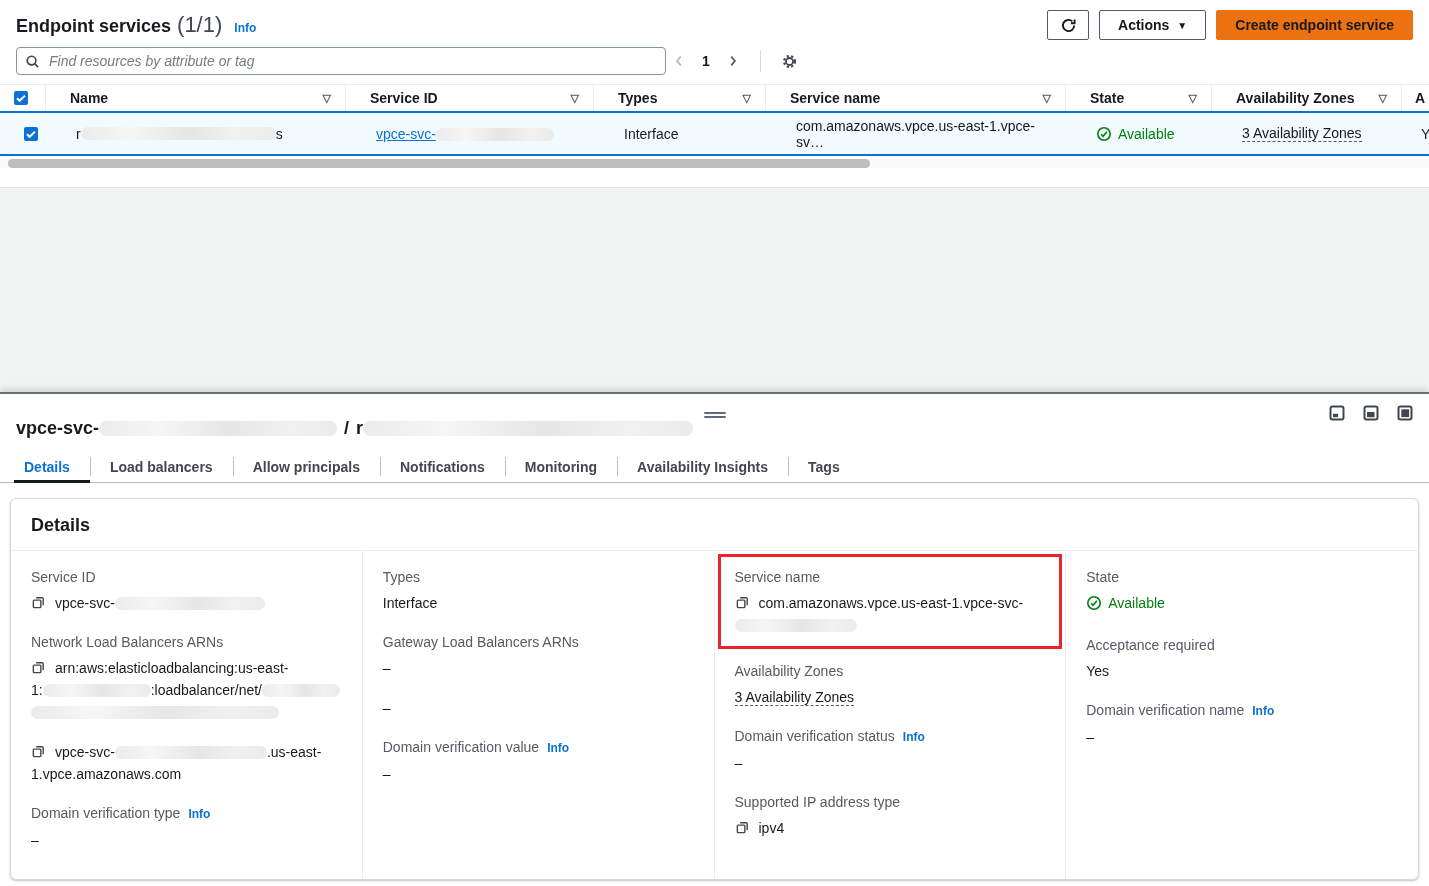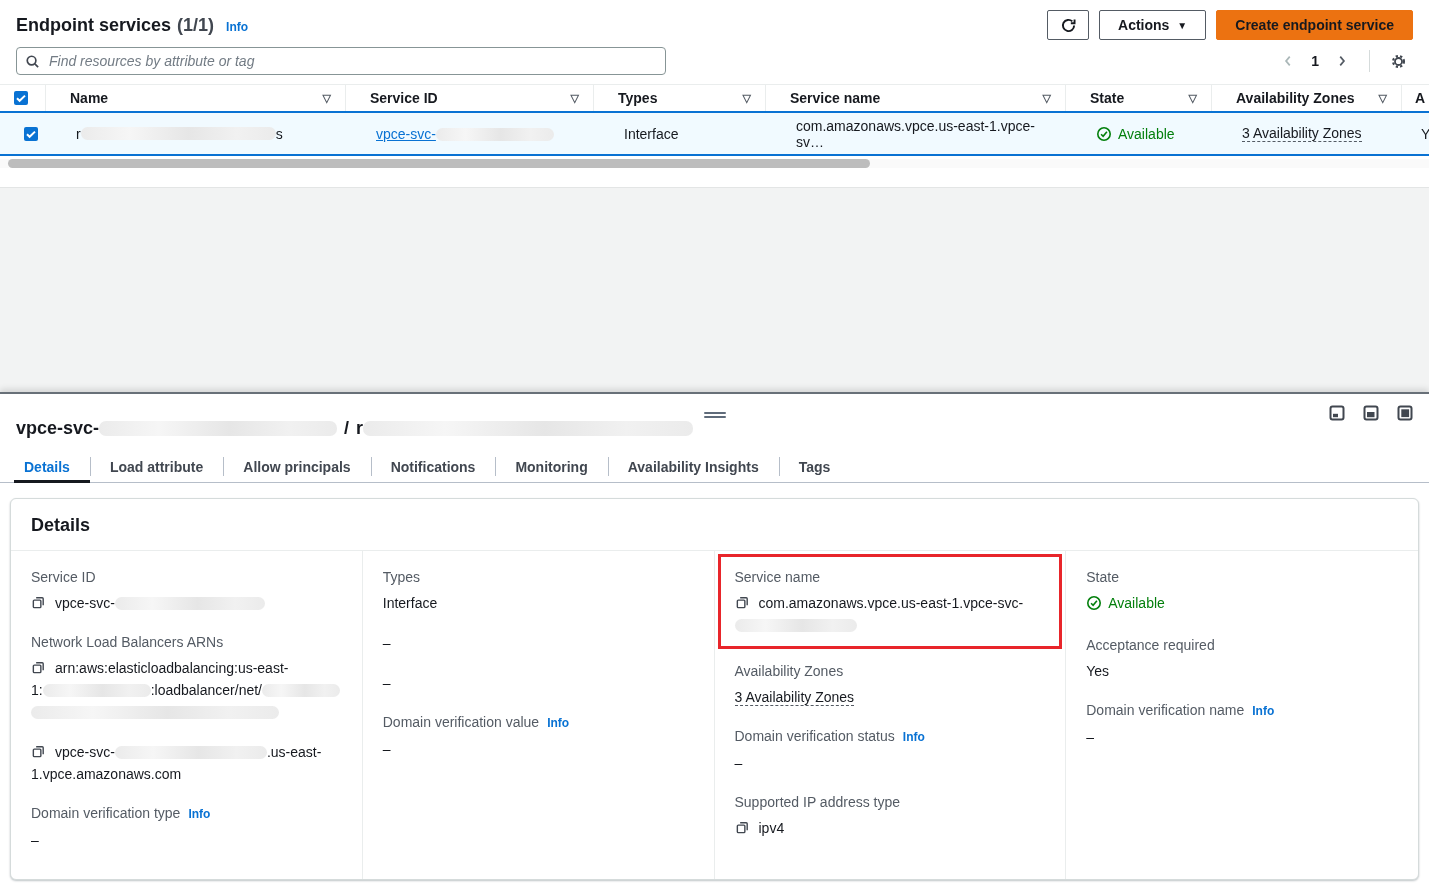--- a/index.html
+++ b/index.html
@@ -6,29 +6,29 @@
   html,body { margin:0; padding:0; }
   body {
     width:1429px; height:886px; overflow:hidden;
     font-family:"Liberation Sans", sans-serif;
     color:#16191f; background:#fff; font-size:14px;
   }
   
   .header-row { display:flex; justify-content:space-between; align-items:center; padding:10px 16px 6px; height:46px; }
   .title-group { display:flex; align-items:baseline; gap:6px; }
   .page-title { font-size:18px; font-weight:bold; }
-  .page-count { font-size:18px; font-weight:700; color:#414750; }
+  .page-count { font-size:22px; font-weight:400; color:#414750; }
   .info-link { color:#0972d3; font-size:12px; font-weight:bold; text-decoration:none; margin-left:6px; cursor:pointer; }
   .action-group { display:flex; gap:10px; align-items:center; }
   .btn { height:30px; border:1px solid #545b64; border-radius:2px; background:#fff; color:#16191f;
          font-weight:bold; font-size:14px; font-family:inherit; display:flex; align-items:center; gap:8px; padding:0 18px; cursor:pointer; }
   .btn-icon { width:42px; padding:0; justify-content:center; }
   .btn-primary { background:#ec7211; border-color:#ec7211; color:#16191f; }
   .caret { font-size:10px; color:#16191f; }
-  .toolbar-row { display:flex; justify-content:space-between; align-items:center; padding:2px 16px 10px; height:38px; }
+  .toolbar-row { display:flex; align-items:center; padding:2px 16px 10px; height:38px; }
   .search-box { width:650px; height:28px; border:1px solid #879596; border-radius:4px; display:flex; align-items:center; padding:0 8px; background:#fff; }
   .search-box svg { flex:0 0 auto; }
   .search-input { border:none; outline:none; flex:1; margin-left:7px; font-size:14px; font-style:italic; color:#16191f; font-family:inherit; background:transparent; }
   .search-input::placeholder { color:#737c85; font-style:italic; }
   .pagination { display:flex; align-items:center; gap:4px; }
   .page-btn { background:none; border:none; padding:2px 6px; cursor:pointer; display:flex; align-items:center; }
   .page-num { font-weight:bold; font-size:14px; padding:0 6px; }
   .pg-divider { width:1px; height:22px; background:#d5dbdb; margin:0 10px; }
   
   .thead { display:flex; align-items:center; height:27px; border-top:1px solid #eaeded; font-weight:bold; }
@@ -255,21 +255,21 @@
 
   <div class="panel-title">
     <span>vpce-svc-</span><span class="redact rw238"></span><span class="sep">/</span><span>r</span><span class="redact rw330"></span>
   </div>
 
   <div class="tabs">
     <div class="tab active">
         <span>Details</span>
       </div>
     <div class="tab">
-        <span>Load attribute</span>
+        <span>Load balancers</span>
       </div>
     <div class="tab">
         <span>Allow principals</span>
       </div>
     <div class="tab">
         <span>Notifications</span>
       </div>
     <div class="tab">
         <span>Monitoring</span>
       </div>
@@ -319,20 +319,21 @@
           <div class="field-value">–</div>
         </div>
       </div>
 
       <div class="card-col">
         <div class="field">
           <div class="field-label">Types</div>
           <div class="field-value">Interface</div>
         </div>
         <div class="field">
+          <div class="field-label">Gateway Load Balancers ARNs</div>
           <div class="field-value">–</div>
         </div>
         <div class="field">
           <div class="field-value">–</div>
         </div>
         <div class="field">
           <div class="field-label"><span>Domain verification value</span><a class="info-sm">Info</a></div>
           <div class="field-value">–</div>
         </div>
       </div>

